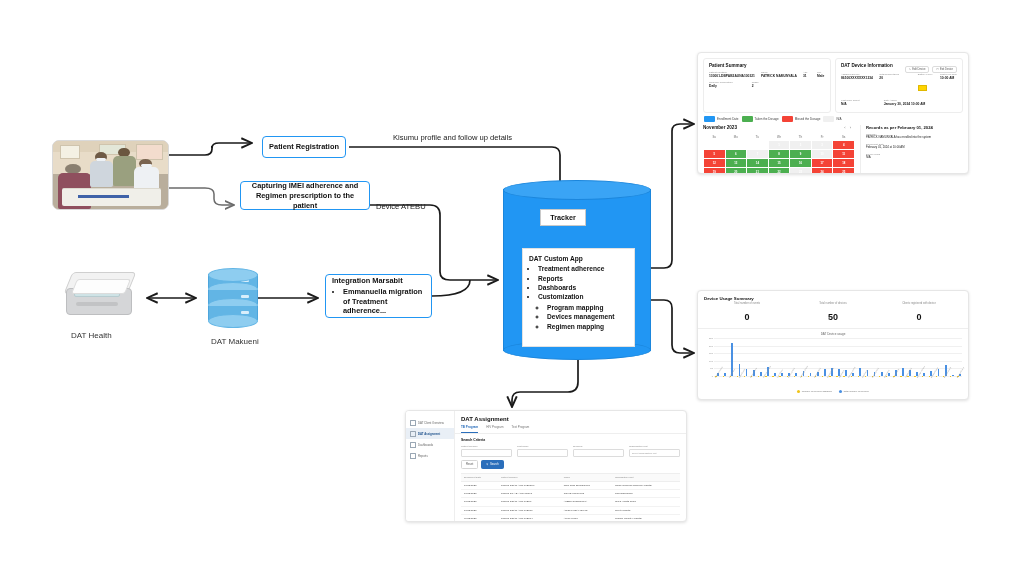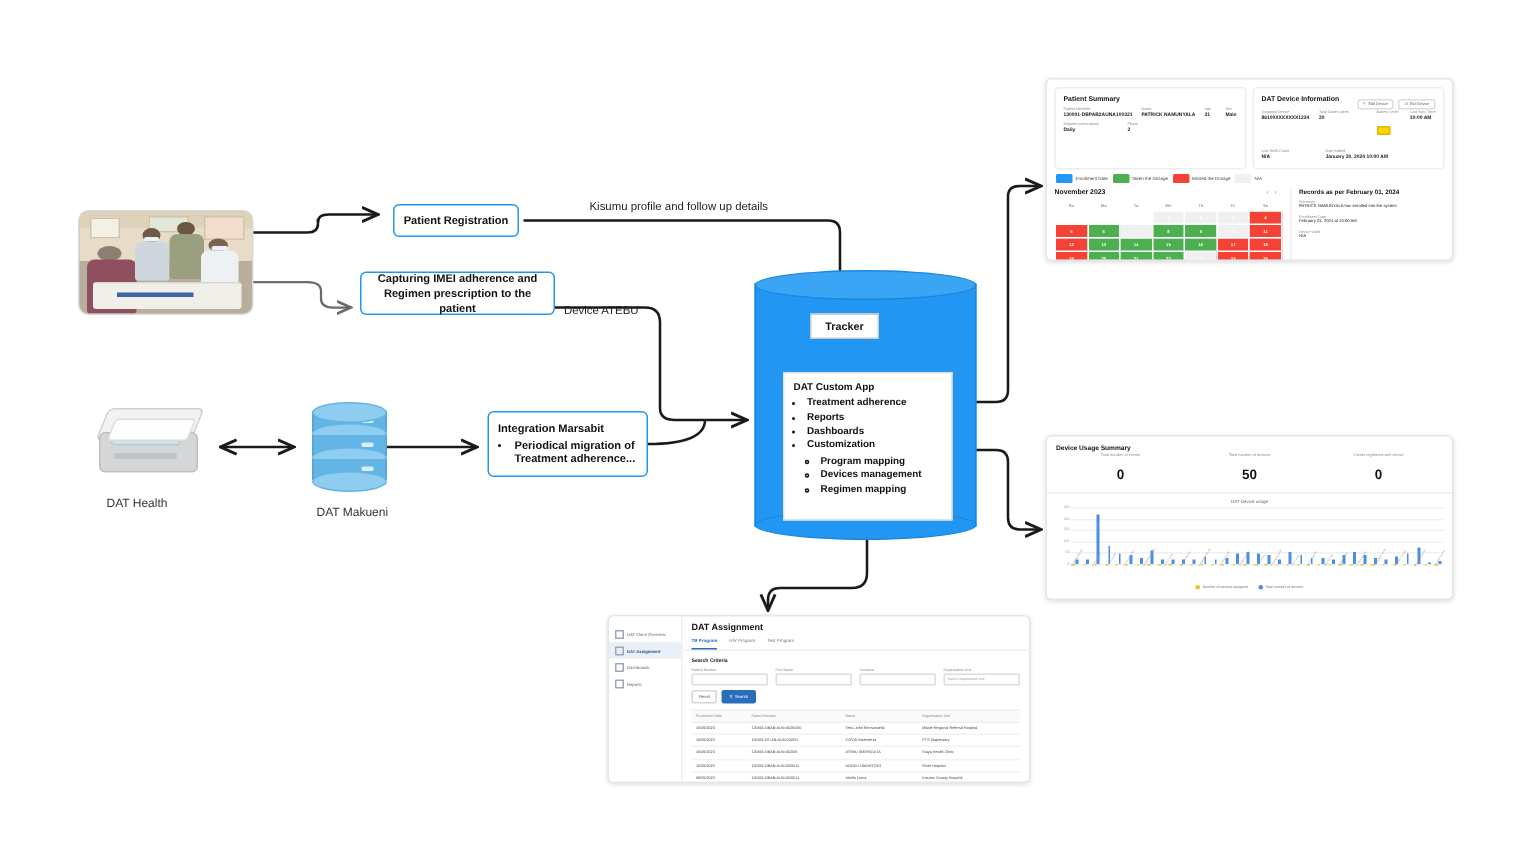--- a/index.html
+++ b/index.html
@@ -238,21 +238,21 @@
   <span>Patient Registration</span>
 </div>
 
 <div class="flowbox center" style="left:240px;top:181px;width:130px;height:29px;">
   <span>Capturing IMEI adherence and Regimen prescription to the patient</span>
 </div>
 
 <div class="flowbox" style="left:325px;top:274px;width:107px;height:44px;">
   <span>Integration Marsabit</span>
   <ul>
-      <li>Periodical migration of Treatment adherence...</li>
+      <li>Emmanuella migration of Treatment adherence...</li>
     </ul>
 </div>
 
 <div class="datdev" style="left:66px;top:272px;width:70px;height:44px;">
   <div class="lid"></div>
   <div class="base"></div>
   <div class="tray"></div>
   <div class="lid2"></div>
   <div class="slot"></div>
 </div>

